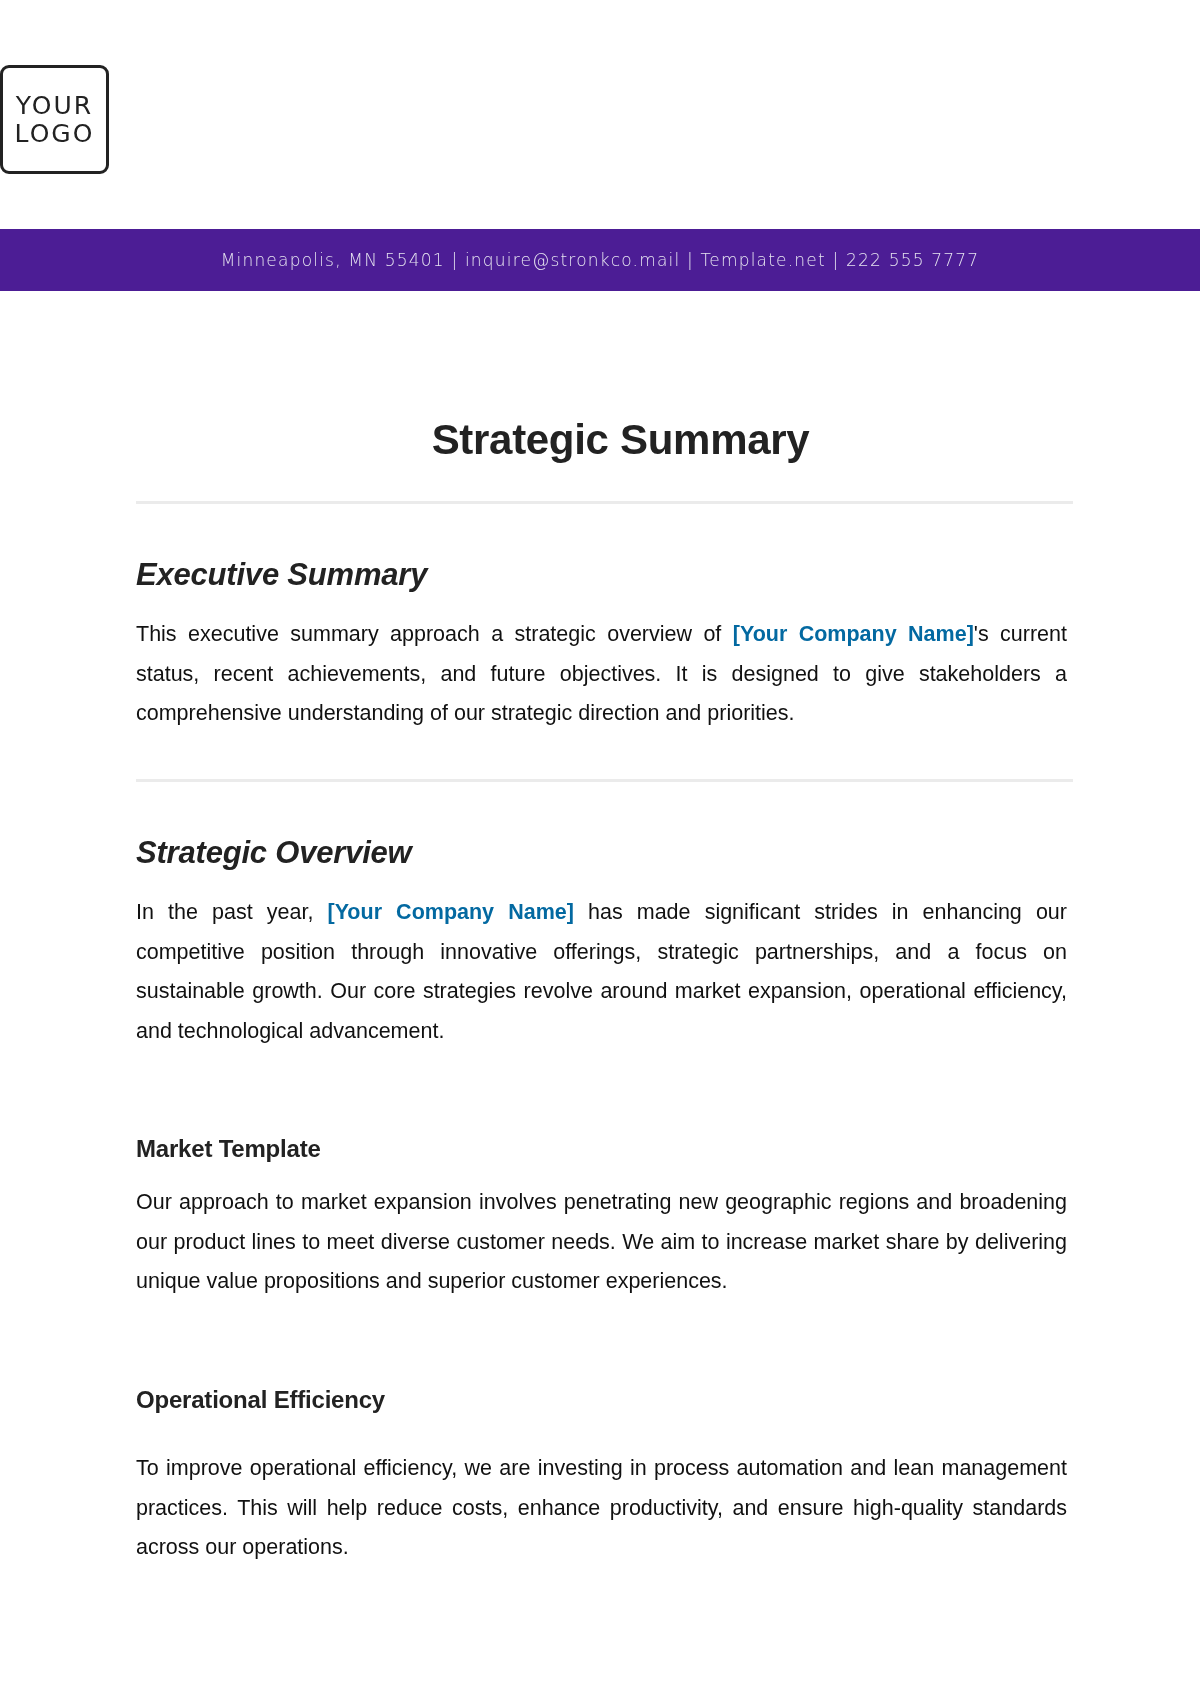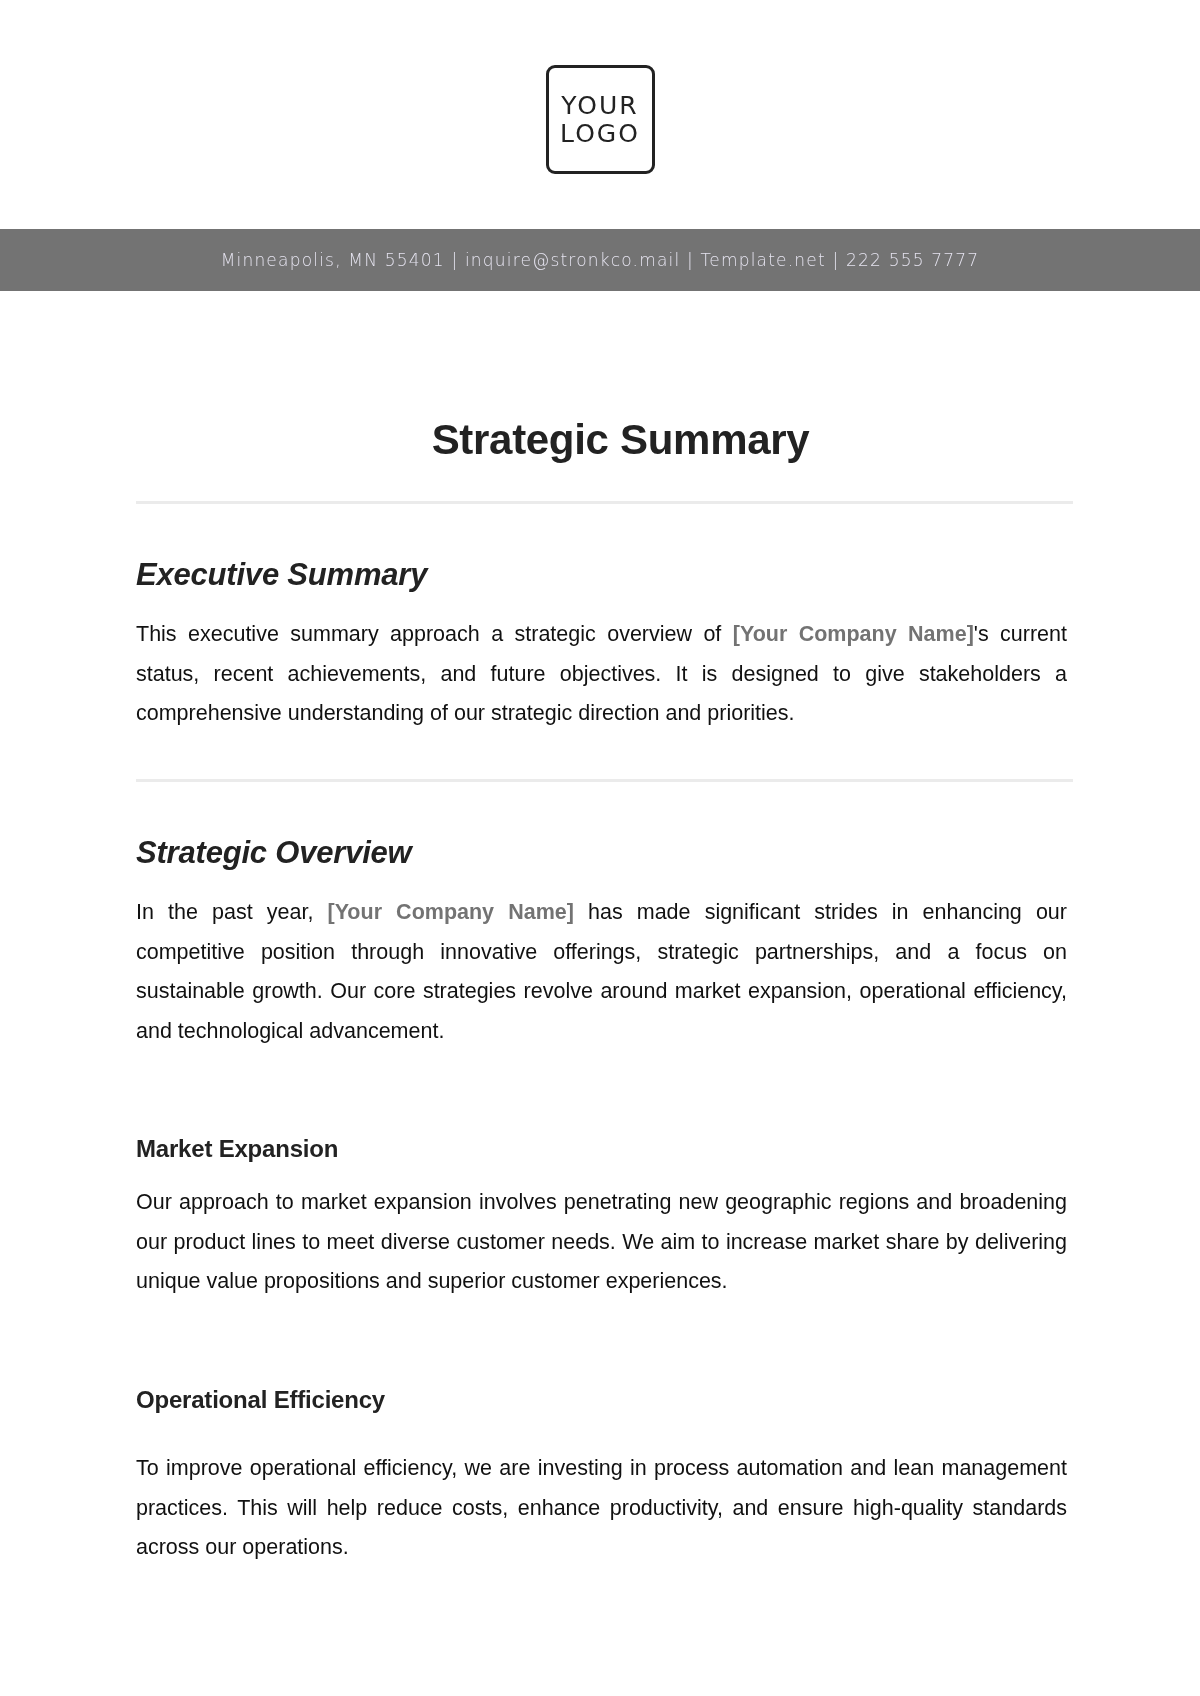--- a/index.html
+++ b/index.html
@@ -1,31 +1,31 @@
 <!DOCTYPE html>
 <html><head>
 <meta charset="utf-8">
 <style>
   html, body { margin: 0; padding: 0; background: #ffffff; }
   body { width: 1200px; height: 1696px; position: relative; overflow: hidden;
          font-family: "Liberation Sans", "DejaVu Sans", sans-serif; color: #111111; }
-  .logo-wrap { position: absolute; top: 65px; left: 0; width: 1200px; display: flex; justify-content: center; }
+  .logo-wrap { position: absolute; top: 65px; left: 0; width: 1200px; display: flex; justify-content: flex-start; }
   .logo-box { width: 103px; height: 103px; border: 3px solid #222222; border-radius: 9px;
               display: flex; flex-direction: column; align-items: center; justify-content: center;
               font-family: "DejaVu Sans", sans-serif; font-size: 25px; letter-spacing: 2px; line-height: 28px; color: #222222; box-sizing: content-box; }
-  .contact-bar { position: absolute; top: 229px; left: 0; width: 1200px; height: 62px; background: #737373;
+  .contact-bar { position: absolute; top: 229px; left: 0; width: 1200px; height: 62px; background: #4c1d95;
                  display: flex; align-items: center; justify-content: center; }
   .contact-text { color: #e6e4f0; font-size: 17px; letter-spacing: 1.2px; font-family: "DejaVu Sans", sans-serif; font-weight: 300; }
   .content { position: absolute; left: 136px; width: 937px; top: 0; }
   .doc-title { position: absolute; top: 400px; left: 0; width: 937px; text-align: center; font-size: 42px; font-weight: bold; color: #222222; margin: 16px; letter-spacing: -0.3px; }
   .rule { position: absolute; left: 0; width: 937px; height: 3px; background: #ebebeb; }
   .h2 { position: absolute; left: 0; font-size: 31px; font-weight: bold; color: #222222; margin: 0; letter-spacing: -0.2px; font-style: italic; }
   .h3 { position: absolute; left: 0; font-size: 24px; font-weight: bold; color: #222222; margin: 0; letter-spacing: -0.2px; }
   .para { position: absolute; left: 0; width: 931px; font-size: 21.5px; line-height: 39.5px; text-align: justify; color: #111111; margin: 0; }
-  .para b { font-weight: bold; color: #737373; }
+  .para b { font-weight: bold; color: #0369a1; }
 </style>
 </head>
 <body>
 
 <div class="logo-wrap">
   <div class="logo-box">
     <span>YOUR</span>
     <span>LOGO</span>
   </div>
 </div>
@@ -40,18 +40,18 @@
   <div class="rule" style="top:501px;"></div>
 
   <h2 class="h2" style="top:557px;">Executive Summary</h2>
   <p class="para" style="top:615px;"><span>This executive summary approach a strategic overview of </span><b>[Your Company Name]</b><span>'s current status, recent achievements, and future objectives. It is designed to give stakeholders a comprehensive understanding of our strategic direction and priorities.</span></p>
 
   <div class="rule" style="top:779px;"></div>
 
   <h2 class="h2" style="top:835px;">Strategic Overview</h2>
   <p class="para" style="top:893px;"><span>In the past year, </span><b>[Your Company Name]</b><span> has made significant strides in enhancing our competitive position through innovative offerings, strategic partnerships, and a focus on sustainable growth. Our core strategies revolve around market expansion, operational efficiency, and technological advancement.</span></p>
 
-  <h3 class="h3" style="top:1135px;">Market Expansion</h3>
+  <h3 class="h3" style="top:1135px;">Market Template</h3>
   <p class="para" style="top:1183px;">Our approach to market expansion involves penetrating new geographic regions and broadening our product lines to meet diverse customer needs. We aim to increase market share by delivering unique value propositions and superior customer experiences.</p>
 
   <h3 class="h3" style="top:1386px;">Operational Efficiency</h3>
   <p class="para" style="top:1434px;margin-top:15px;">To improve operational efficiency, we are investing in process automation and lean management practices. This will help reduce costs, enhance productivity, and ensure high-quality standards across our operations.</p>
 </div>
 
 </body></html>

